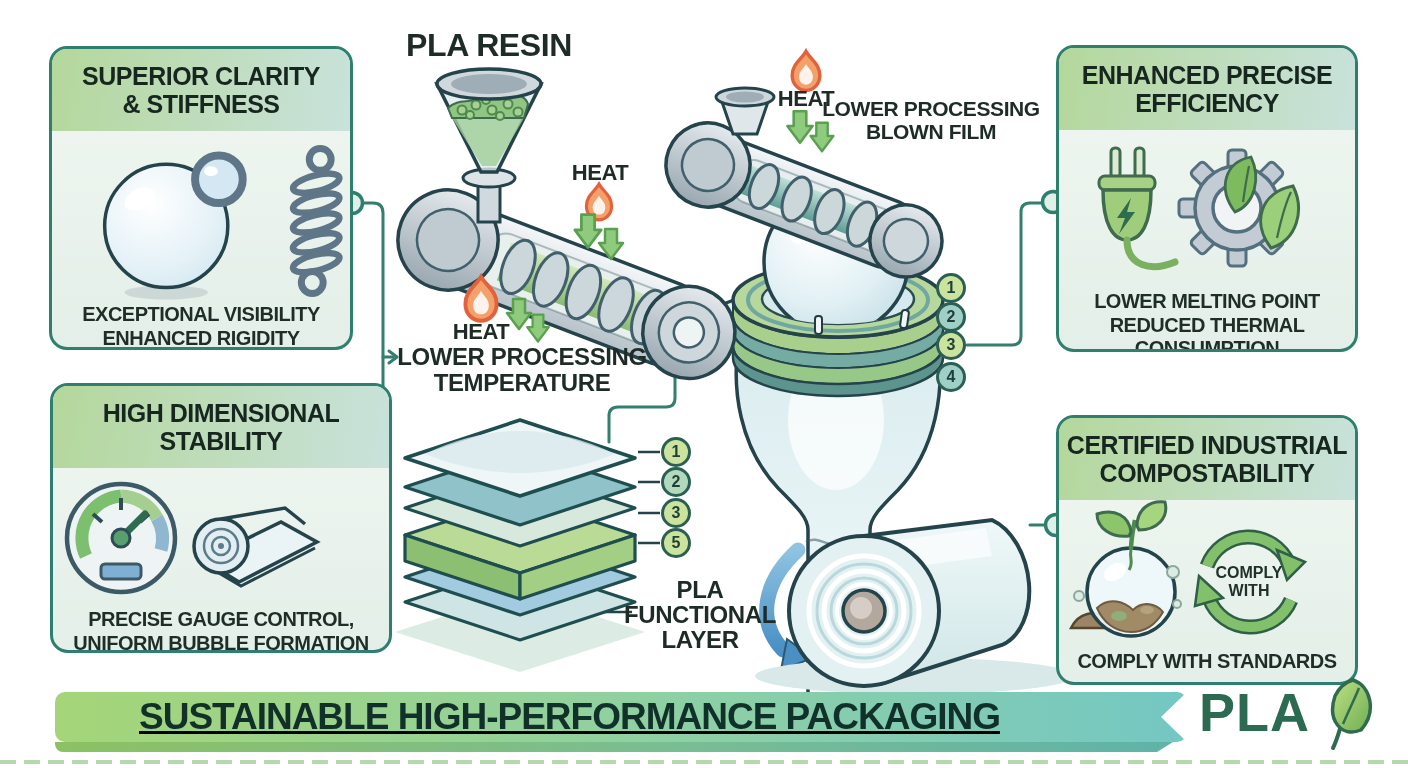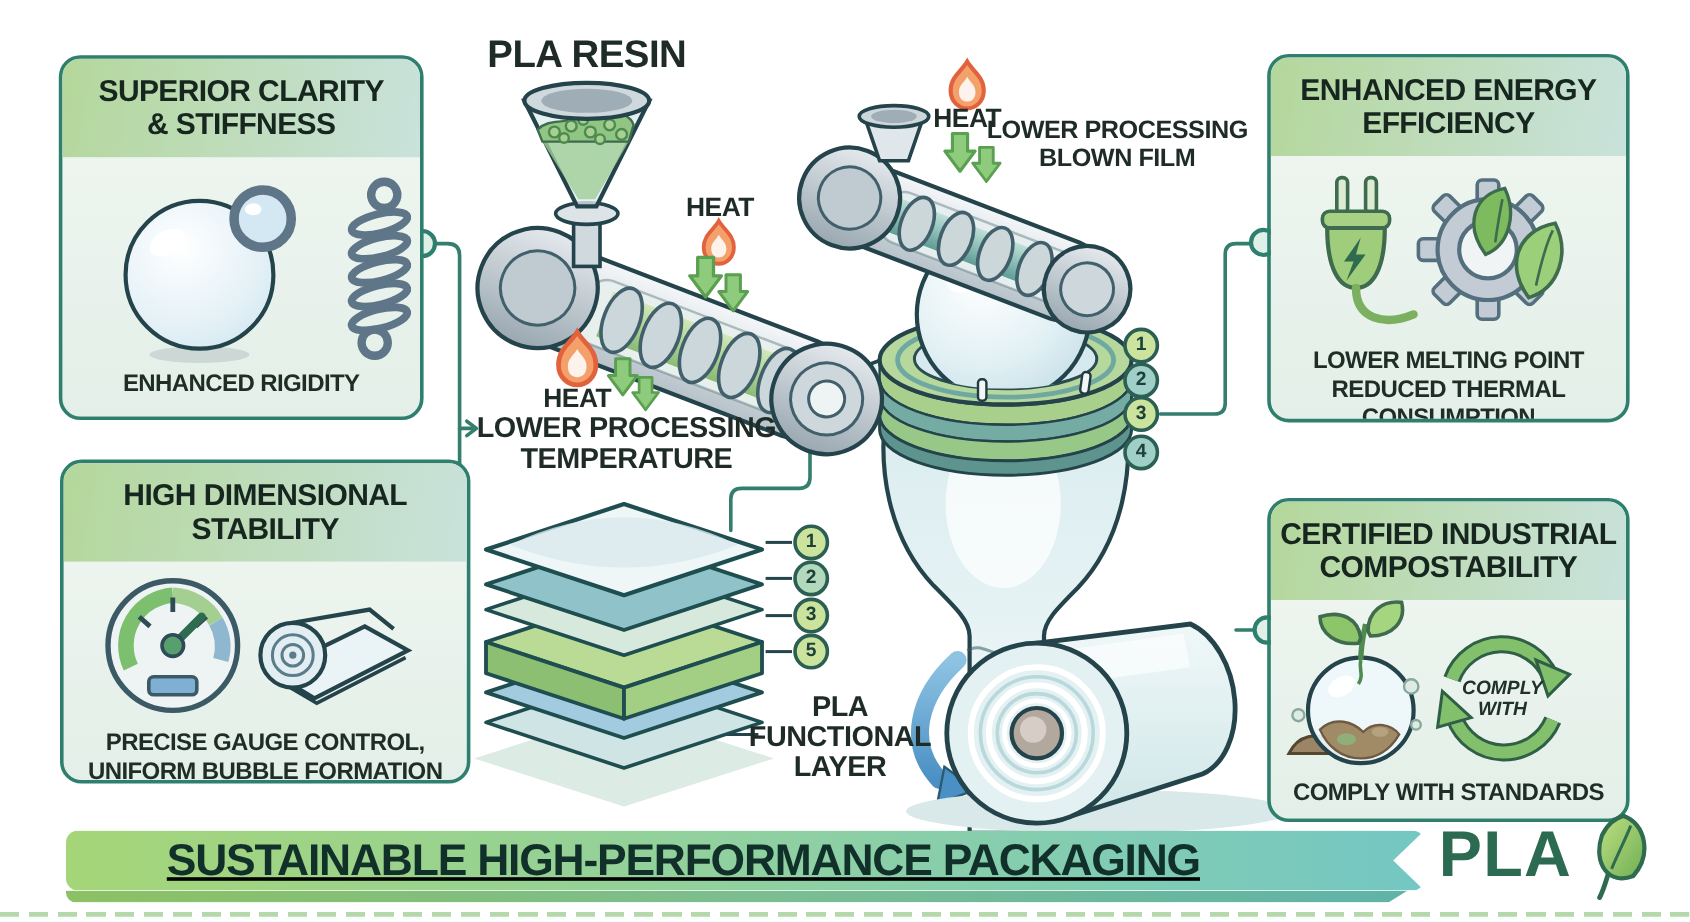--- a/index.html
+++ b/index.html
@@ -14,21 +14,21 @@
          display:flex;flex-direction:column;box-sizing:border-box;}
   #panel-tl{left:49px;top:46px;width:304px;height:304px;}
   #panel-bl{left:50px;top:383px;width:342px;height:270px;}
   #panel-tr{left:1056px;top:45px;width:302px;height:307px;}
   #panel-br{left:1056px;top:383px;width:302px;height:270px;margin-top:32px;}
   .panel-header{min-height:74px;display:flex;flex-direction:column;justify-content:center;
                 background:linear-gradient(100deg,#b4d79b 0%,#c9e2dc 100%);
                 text-align:center;font-weight:800;font-size:25px;line-height:1.12;
                 color:#17261f;letter-spacing:-0.5px;padding:4px 6px;}
   .panel-body{flex:1;display:flex;flex-direction:column;align-items:center;justify-content:space-between;}
-  .panel-icons{flex:1;display:flex;align-items:center;justify-content:center;width:100%;font-style:italic;}
+  .panel-icons{flex:1;display:flex;align-items:center;width:100%;}
   .panel-caption{text-align:center;font-weight:800;font-size:20px;line-height:1.18;
                  color:#1f2d27;letter-spacing:-0.5px;padding:0 4px 14px 4px;}
 
   
   .lbl{position:absolute;text-align:center;font-weight:800;color:#1e2b26;letter-spacing:-0.4px;}
   #lbl-resin{left:394px;top:27px;width:190px;font-size:32px;}
   #lbl-heat-mid{left:560px;top:160px;width:80px;font-size:22px;}
   #lbl-heat-top{left:766px;top:86px;width:80px;font-size:22px;}
   #lbl-heat-bot{left:441px;top:319px;width:80px;font-size:22px;}
   #lbl-blownfilm{left:818px;top:97px;width:226px;font-size:21px;line-height:1.1;}
@@ -300,20 +300,21 @@
             <ellipse cx="266" cy="52" rx="24" ry="8" stroke-width="6.5" transform="rotate(-14 266 52)"></ellipse>
             <ellipse cx="266" cy="72" rx="24" ry="8" stroke-width="6.5" transform="rotate(-14 266 72)"></ellipse>
             <ellipse cx="266" cy="92" rx="24" ry="8" stroke-width="6.5" transform="rotate(-14 266 92)"></ellipse>
             <ellipse cx="266" cy="112" rx="24" ry="8" stroke-width="6.5" transform="rotate(-14 266 112)"></ellipse>
             <ellipse cx="266" cy="132" rx="24" ry="8" stroke-width="6.5" transform="rotate(-14 266 132)"></ellipse>
             <circle cx="262" cy="152" r="11" stroke-width="7"></circle>
           </g>
         </svg>
       </div>
       <div class="panel-caption">
+        <div>EXCEPTIONAL VISIBILITY</div>
         <div>ENHANCED RIGIDITY</div>
       </div>
     </div>
   </div>
 
   <div class="panel" id="panel-bl">
     <div class="panel-header">
       <span>HIGH DIMENSIONAL</span>
       <span>STABILITY</span>
     </div>
@@ -347,21 +348,21 @@
       </div>
       <div class="panel-caption">
         <div>PRECISE GAUGE CONTROL,</div>
         <div>UNIFORM BUBBLE FORMATION</div>
       </div>
     </div>
   </div>
 
   <div class="panel" id="panel-tr">
     <div class="panel-header">
-      <span>ENHANCED ENERGY</span>
+      <span>ENHANCED PRECISE</span>
       <span>EFFICIENCY</span>
     </div>
     <div class="panel-body">
       <div class="panel-icons">
         <svg width="290" height="160" viewBox="0 0 290 160">
           <g>
             <rect x="52" y="18" width="9" height="30" rx="4" fill="#dcebd2" stroke="#3f6b4e" stroke-width="3"></rect>
             <rect x="76" y="18" width="9" height="30" rx="4" fill="#dcebd2" stroke="#3f6b4e" stroke-width="3"></rect>
             <rect x="40" y="46" width="56" height="14" rx="6" fill="#a8d185" stroke="#3f6b4e" stroke-width="3"></rect>
             <path d="M44,60 H92 C92,94 82,110 68,110 C54,110 44,94 44,60 Z" fill="#9fcd7c" stroke="#3f6b4e" stroke-width="3.5"></path>

